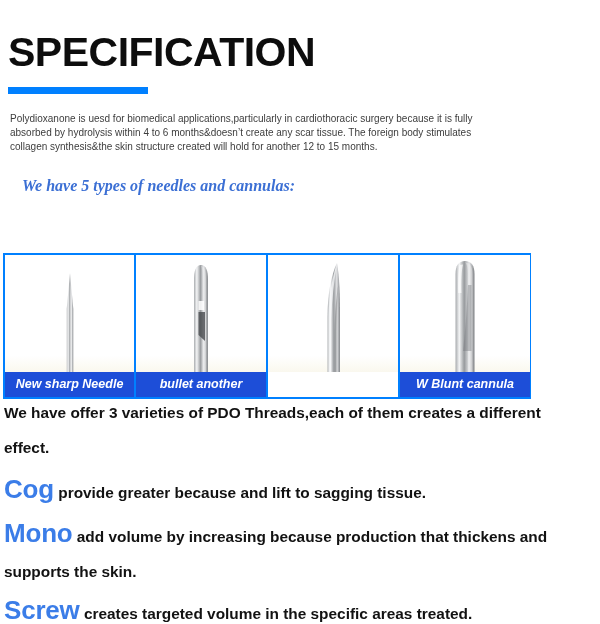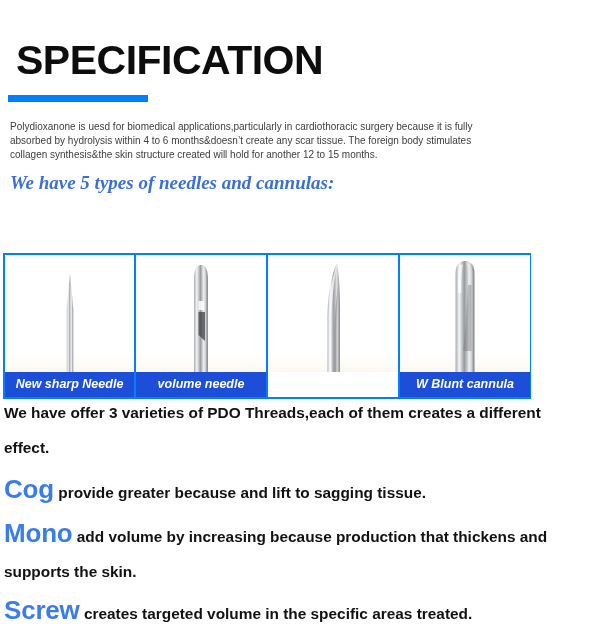--- a/index.html
+++ b/index.html
@@ -29,21 +29,21 @@
   .title-block {
     padding: 0 0 0 8px;
   }
   .spec-title {
     font-family: "Liberation Sans", sans-serif;
     font-weight: bold;
     font-size: 41px;
     line-height: 1;
     letter-spacing: -0.5px;
     color: #0d0d0d;
-    margin: 8px;
+    margin: 0;
     padding-top: 32px;
   }
   .accent-bar {
     width: 140px;
     height: 7px;
     background: #0080ff;
     margin-top: 14px;
   }
 
   
@@ -52,26 +52,26 @@
     padding: 18px 8px 0 10px;
     font-family: "Liberation Sans", sans-serif;
     font-size: 10px;
     line-height: 1.38;
     color: #3d3d3d;
     max-width: 466px;
   }
 
   
   .types-heading {
-    margin: 0;
+    margin: 12px;
     padding: 11px 0 0 10px;
     font-family: "Liberation Serif", serif;
     font-style: italic;
     font-weight: bold;
-    font-size: 19px;
+    font-size: 16px;
     line-height: 1.2;
     color: #3b6fd4;
   }
 
   
   .needle-grid {
     position: absolute;
     left: 3px;
     top: 253px;
     width: 660px;       
@@ -187,21 +187,21 @@
               <stop offset="70%" stop-color="#e6e7e9"></stop>
               <stop offset="100%" stop-color="#85888b"></stop>
             </linearGradient>
           </defs>
           <path d="M17 10 C22 10 24 16 24 24 L24 117 L10 117 L10 24 C10 16 12 10 17 10 Z" fill="url(#mgB)"></path>
           <path d="M17 11 C20.5 11 22 16.5 22 24 L22 117 L18.5 117 L18.5 24 C18.5 17 18 12 17 11 Z" fill="#ffffff" opacity="0.30"></path>
           <path d="M14.5 46 L20 46 L20 55 L14.5 55 Z" fill="#ffffff" opacity="0.85"></path>
           <path d="M14.5 57 L21 57 L21 86 L14.5 80 Z" fill="#4a4d50" opacity="0.82"></path>
         </svg>
       </div>
-      <div class="needle-caption">volume needle</div>
+      <div class="needle-caption">bullet another</div>
     </div>
 
     <div class="needle-cell">
       <div class="needle-art">
         <svg width="30" height="117" viewBox="0 0 30 117">
           <defs>
             <linearGradient id="mgC" x1="0" y1="0" x2="1" y2="0">
               <stop offset="0%" stop-color="#aeb1b4"></stop>
               <stop offset="24%" stop-color="#f1f2f3"></stop>
               <stop offset="50%" stop-color="#9a9da0"></stop>

